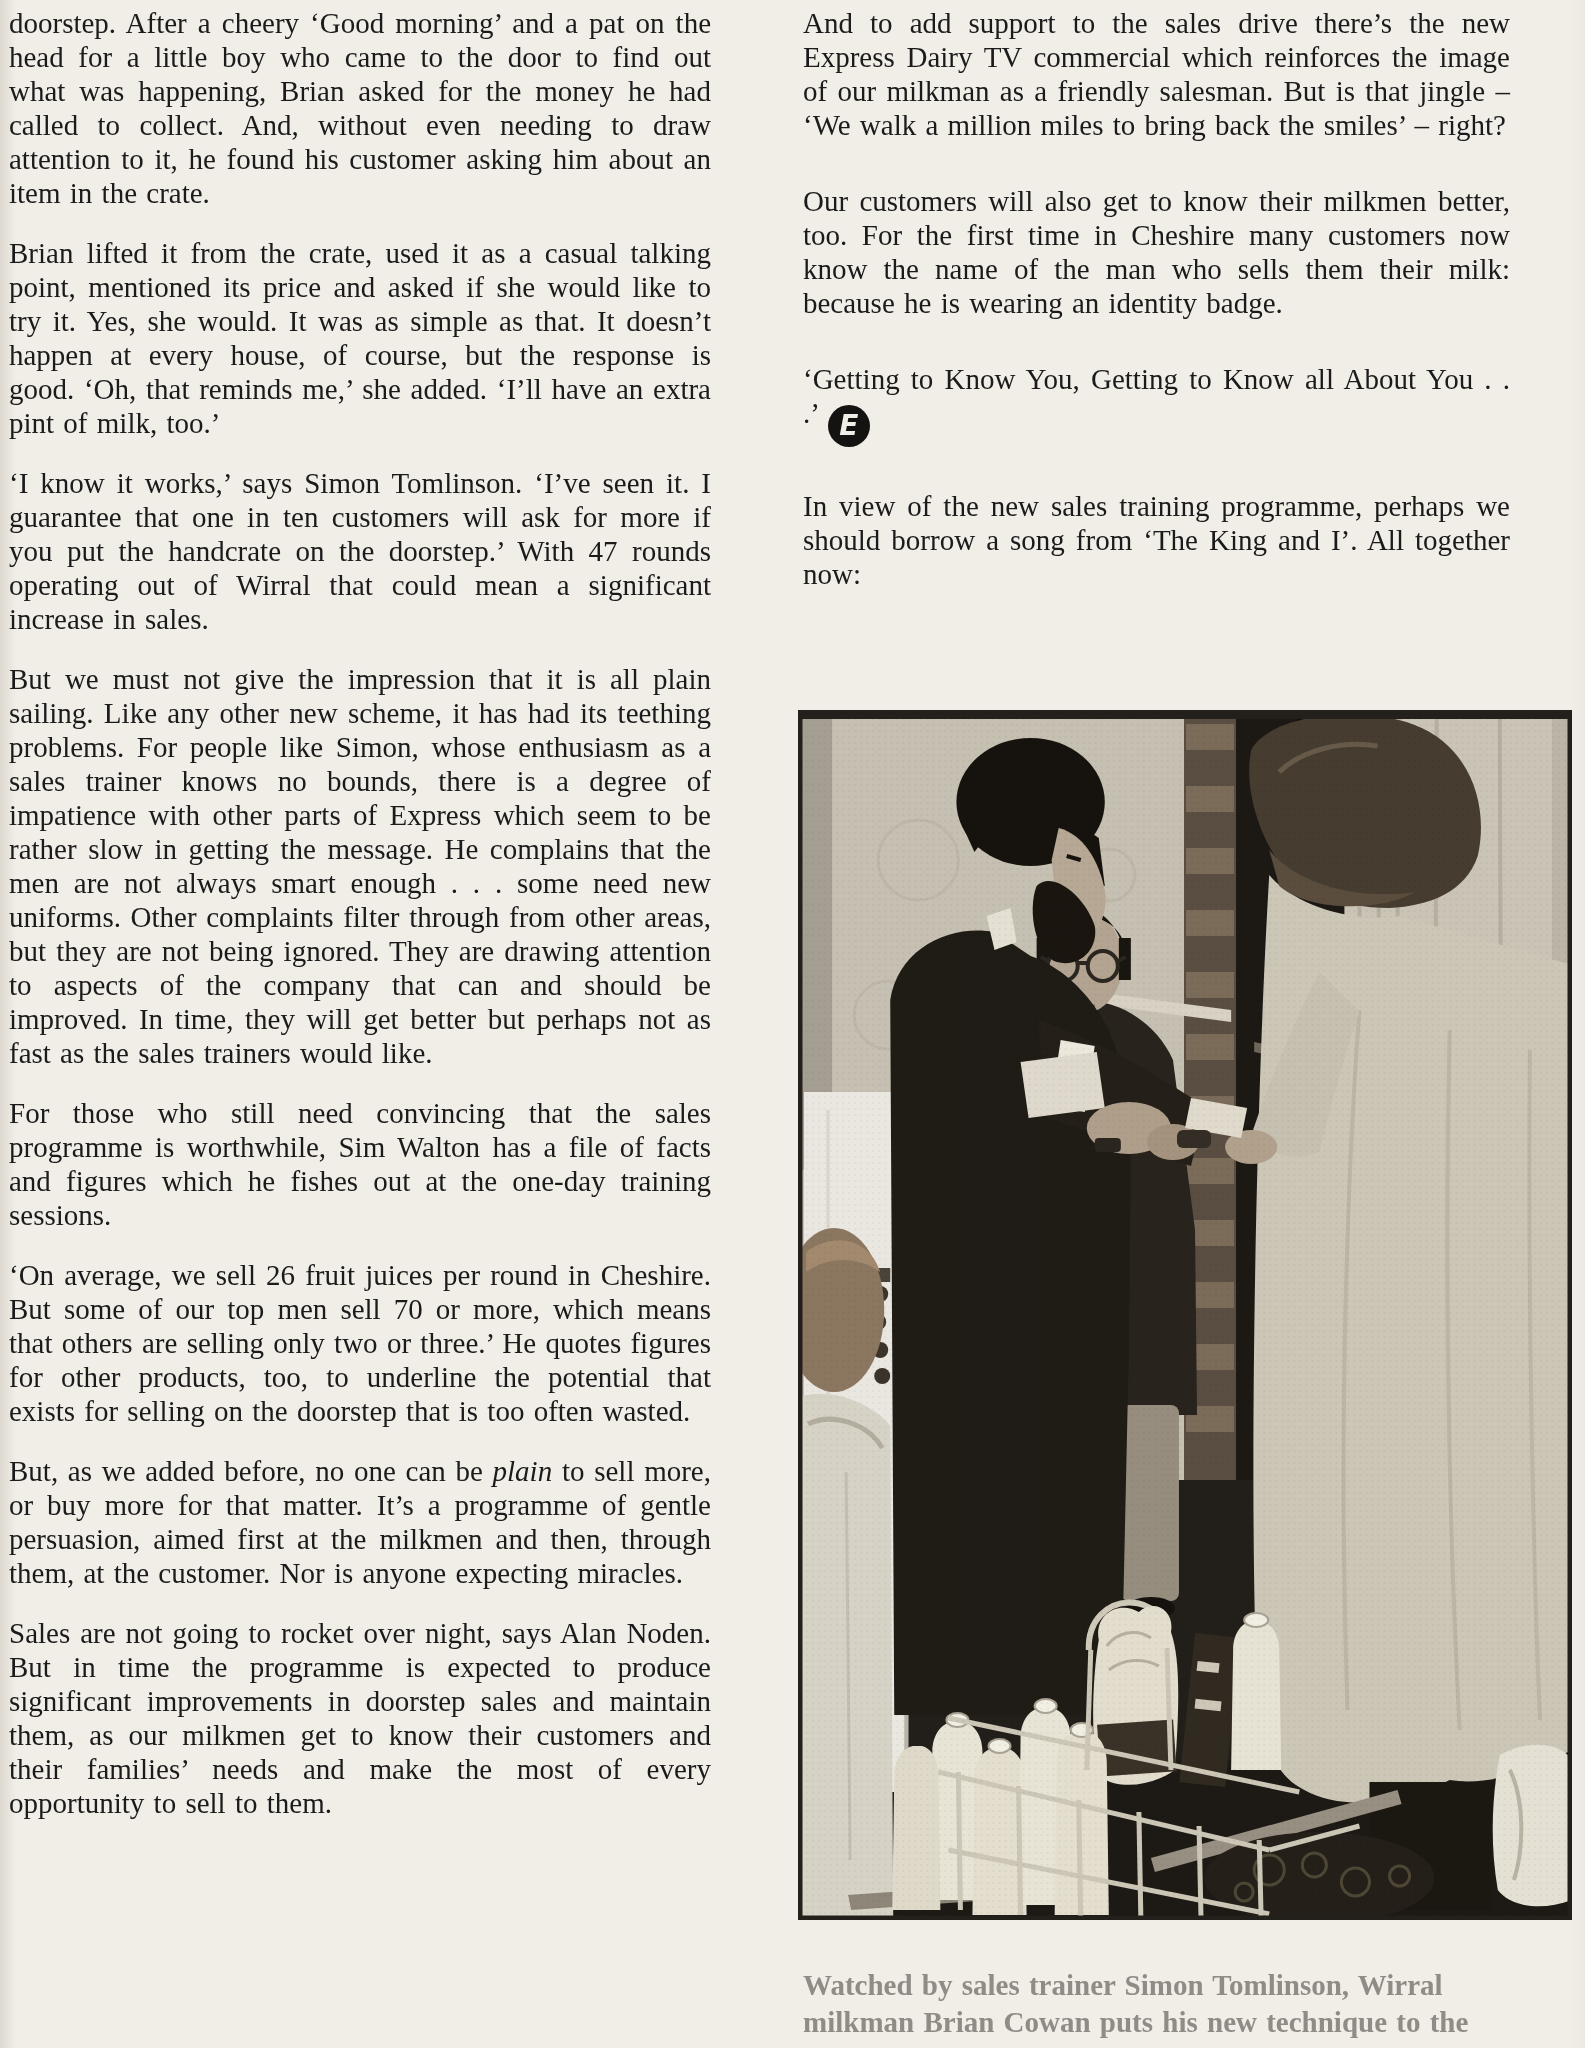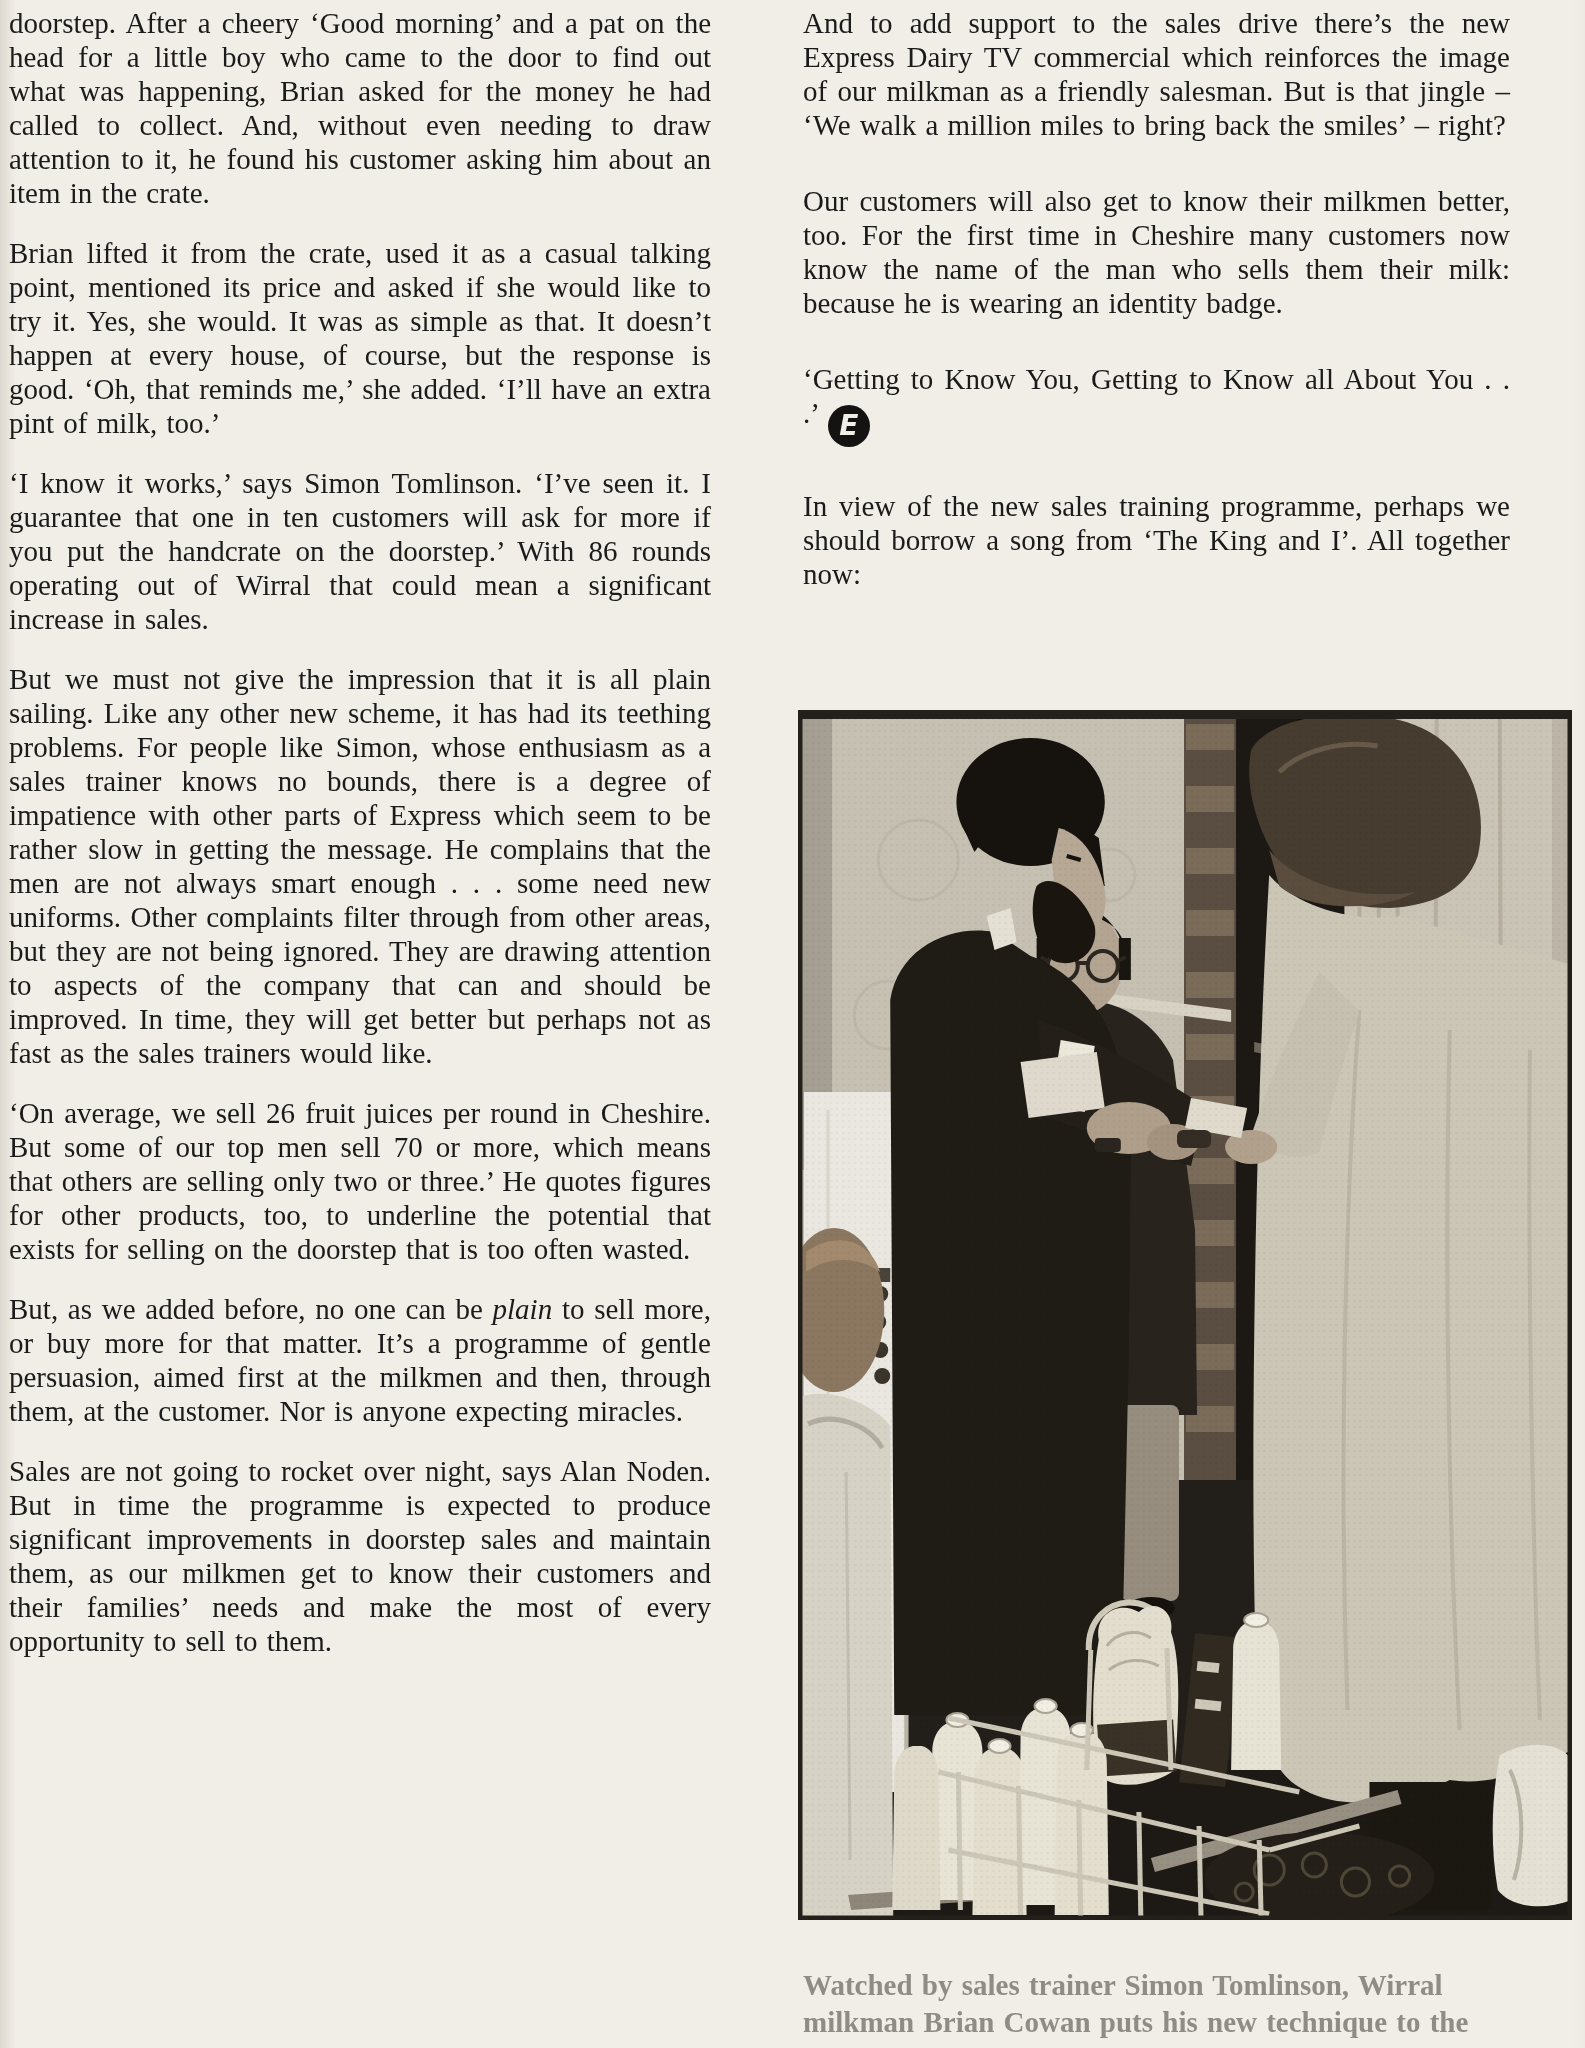--- a/index.html
+++ b/index.html
@@ -42,22 +42,23 @@
   }
 </style>
 </head>
 <body>
 
 <div class="page">
 
   <div class="col col-left">
     <p class="body">doorstep. After a cheery ‘Good morning’ and a pat on the head for a little boy who came to the door to find out what was happening, Brian asked for the money he had called to collect. And, without even needing to draw attention to it, he found his customer asking him about an item in the crate.</p>
     <p class="body">Brian lifted it from the crate, used it as a casual talking point, mentioned its price and asked if she would like to try it. Yes, she would. It was as simple as that. It doesn’t happen at every house, of course, but the response is good. ‘Oh, that reminds me,’ she added. ‘I’ll have an extra pint of milk, too.’</p>
-    <p class="body">‘I know it works,’ says Simon Tomlinson. ‘I’ve seen it. I guarantee that one in ten customers will ask for more if you put the handcrate on the doorstep.’ With 86 rounds operating out of Wirral that could mean a significant increase in sales.</p>
+    <p class="body">‘I know it works,’ says Simon Tomlinson. ‘I’ve seen it. I guarantee that one in ten customers will ask for more if you put the handcrate on the doorstep.’ With 47 rounds operating out of Wirral that could mean a significant increase in sales.</p>
     <p class="body">But we must not give the impression that it is all plain sailing. Like any other new scheme, it has had its teething problems. For people like Simon, whose enthusiasm as a sales trainer knows no bounds, there is a degree of impatience with other parts of Express which seem to be rather slow in getting the message. He complains that the men are not always smart enough . . . some need new uniforms. Other complaints filter through from other areas, but they are not being ignored. They are drawing attention to aspects of the company that can and should be improved. In time, they will get better but perhaps not as fast as the sales trainers would like.</p>
+    <p class="body">For those who still need convincing that the sales programme is worthwhile, Sim Walton has a file of facts and figures which he fishes out at the one-day training sessions.</p>
     <p class="body">‘On average, we sell 26 fruit juices per round in Cheshire. But some of our top men sell 70 or more, which means that others are selling only two or three.’ He quotes figures for other products, too, to underline the potential that exists for selling on the doorstep that is too often wasted.</p>
     <p class="body"><span>But, as we added before, no one can be </span><em>plain</em><span> to sell more, or buy more for that matter. It’s a programme of gentle persuasion, aimed first at the milkmen and then, through them, at the customer. Nor is anyone expecting miracles.</span></p>
     <p class="body">Sales are not going to rocket over night, says Alan Noden. But in time the programme is expected to produce significant improvements in doorstep sales and maintain them, as our milkmen get to know their customers and their families’ needs and make the most of every opportunity to sell to them.</p>
   </div>
 
   <div class="col col-right">
     <p class="body">And to add support to the sales drive there’s the new Express Dairy TV commercial which reinforces the image of our milkman as a friendly salesman. But is that jingle – ‘We walk a million miles to bring back the smiles’ – right?</p>
     <p class="body">Our customers will also get to know their milkmen better, too. For the first time in Cheshire many customers now know the name of the man who sells them their milk: because he is wearing an identity badge.</p>
     <p class="body"><span>‘Getting to Know You, Getting to Know all About You . . .’</span><span class="elogo">E</span></p>
     <p class="body">In view of the new sales training programme, perhaps we should borrow a song from ‘The King and I’. All together now:</p>

